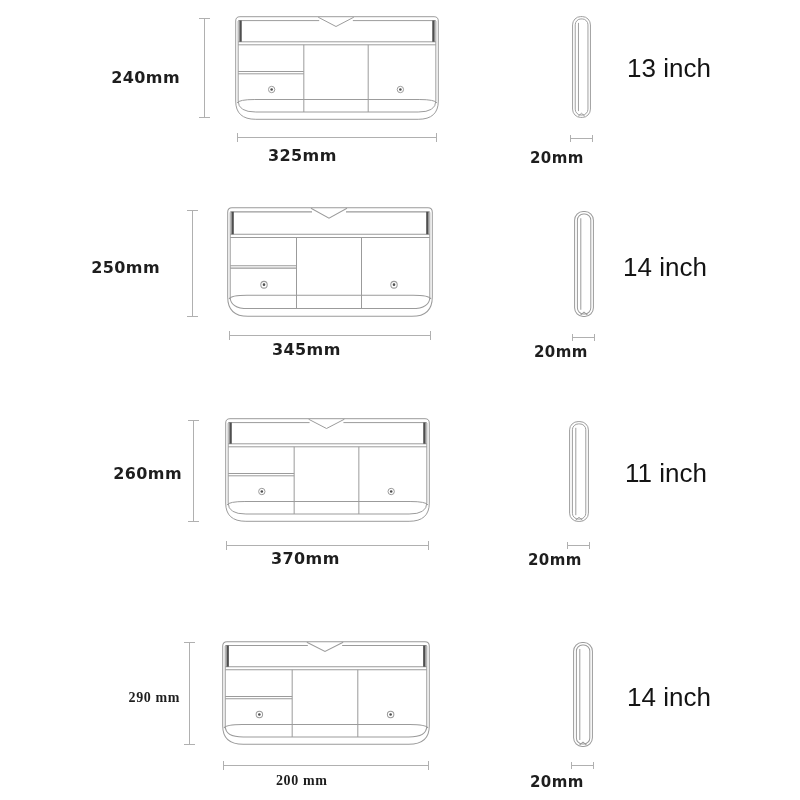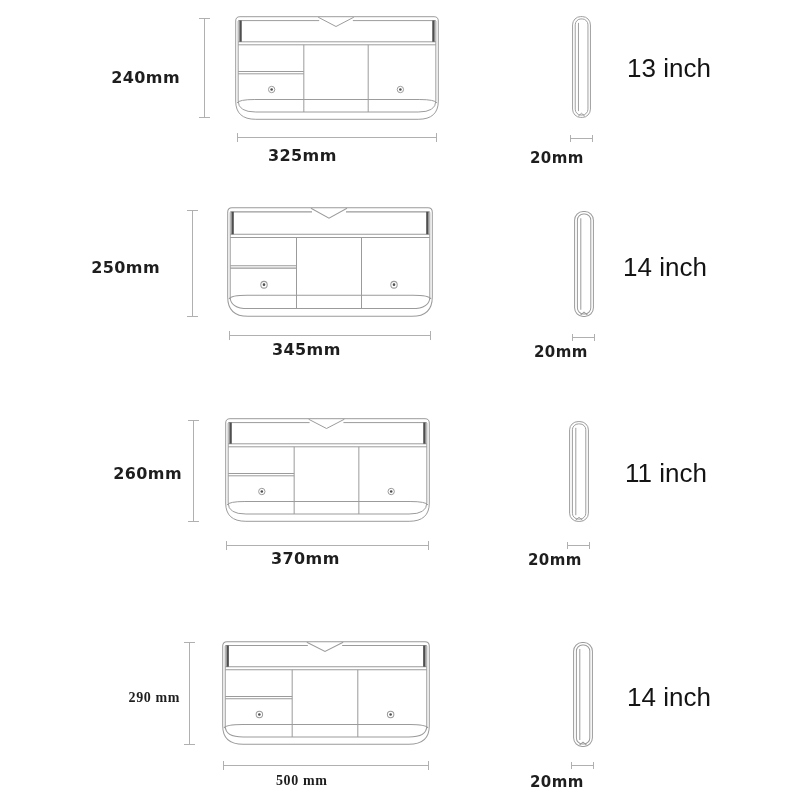--- a/index.html
+++ b/index.html
@@ -144,21 +144,21 @@
     <div class="inch" style="left:625px;top:454px">11 inch</div>
   </section>
 
   <section>
     <div class="vdim" style="left:189px;top:642px;height:103px"></div>
     <div class="dim-label h-label serif" style="left:90px;top:687px">290 mm</div>
     <svg class="front-svg" style="left:222px;top:641px" width="208" height="104" viewBox="0 0 206 104" preserveAspectRatio="none">
         <use href="#front-view"></use>
       </svg>
     <div class="hdim" style="left:223px;top:765px;width:206px"></div>
-    <div class="dim-label w-label serif" style="left:276px;top:770px">500 mm</div>
+    <div class="dim-label w-label serif" style="left:276px;top:770px">200 mm</div>
     <svg class="side-svg" style="left:573px;top:642px" width="20" height="105" viewBox="0 0 20 104" preserveAspectRatio="none">
         <use href="#side-view"></use>
       </svg>
     <div class="hdim sdim" style="left:571px;top:765px;width:23px"></div>
     <div class="dim-label d-label" style="left:530px;top:773px">20mm</div>
     <div class="inch" style="left:627px;top:678px">14 inch</div>
   </section>
 
 </div>
 

